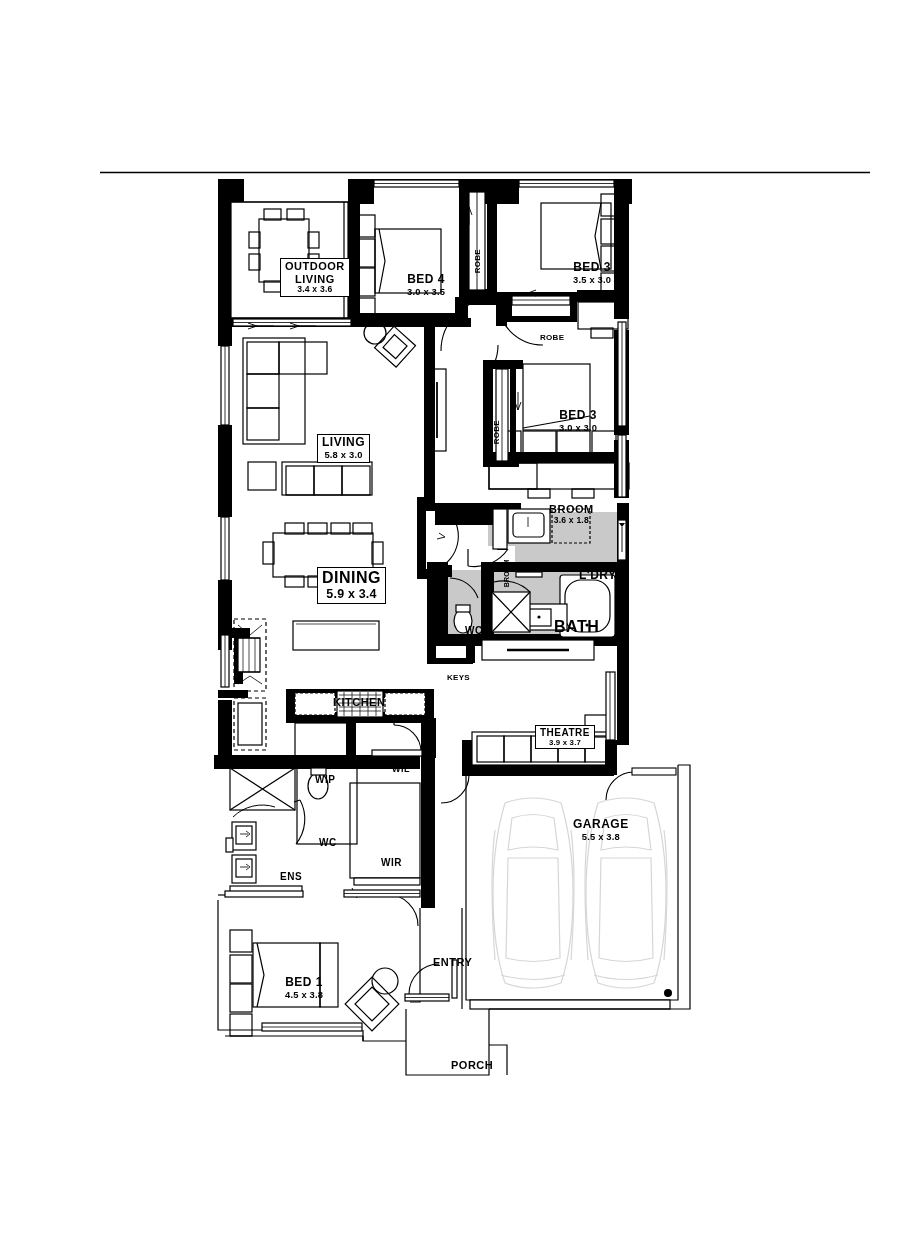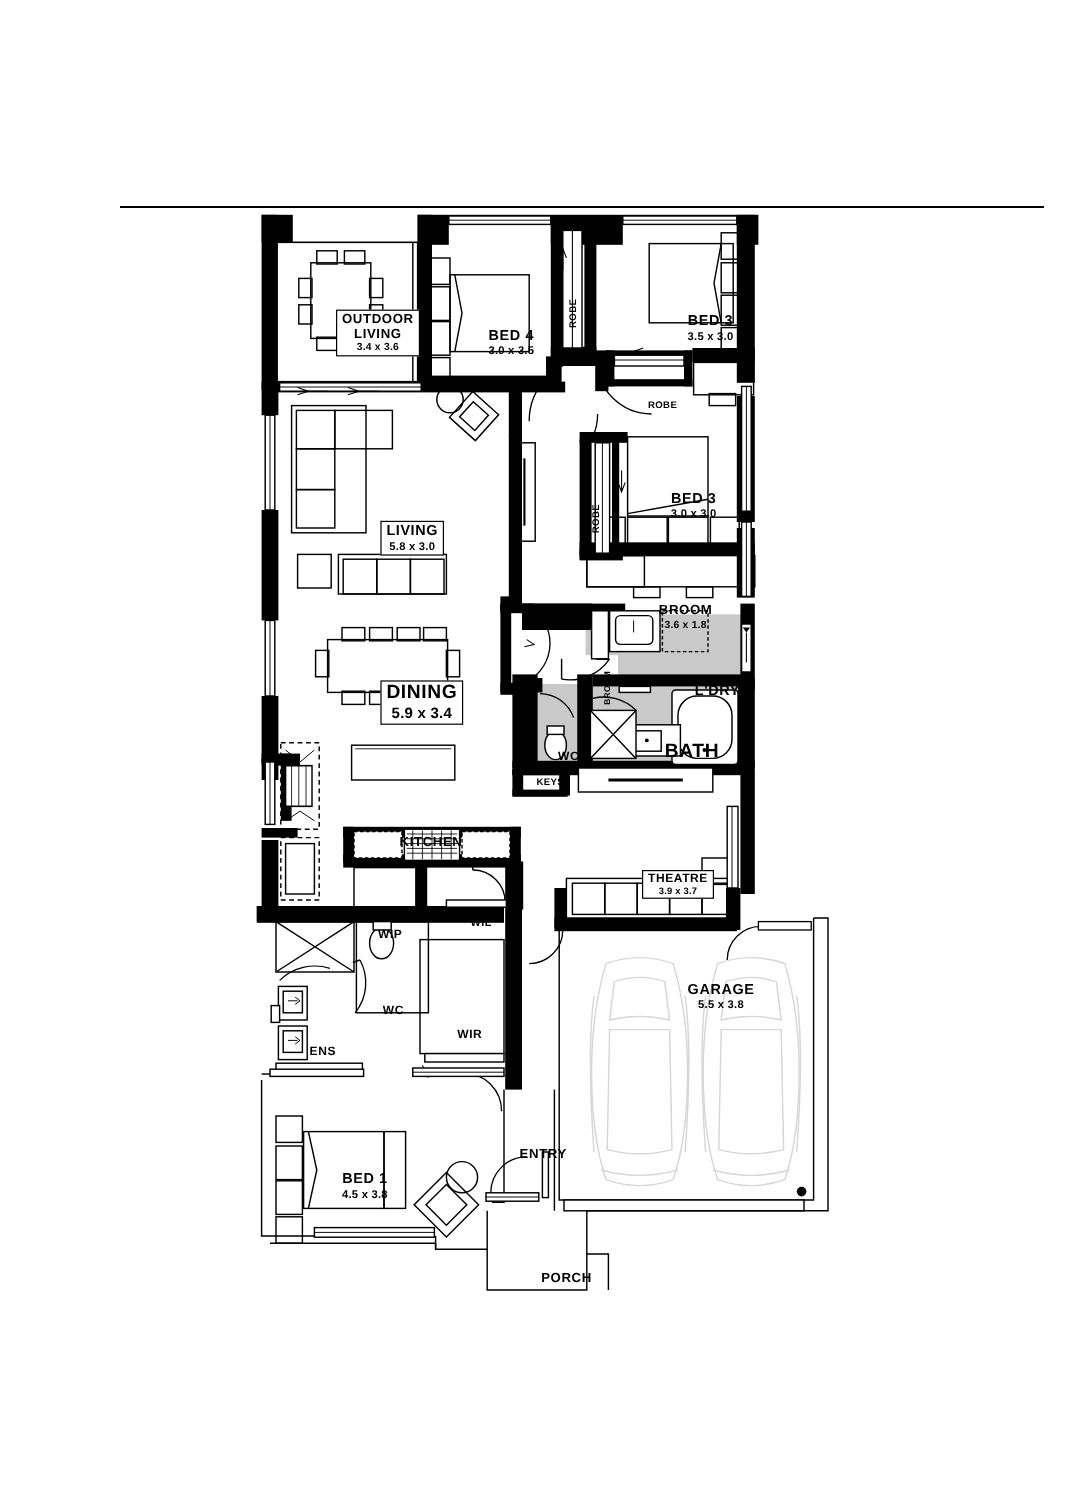--- a/index.html
+++ b/index.html
@@ -543,21 +543,21 @@
     </div>
     <div class="lbl" style="font-size: 10px; left: 315px; top: 750px;">
       <span class="nm">WIP</span>
     </div>
     <div class="lbl" style="font-size: 9px; left: 392px; top: 740px;">
       <span class="nm">WIL</span>
     </div>
     <div class="lbl" style="font-size: 10px; left: 319px; top: 813px;">
       <span class="nm">WC</span>
     </div>
-    <div class="lbl" style="font-size: 10px; left: 258px; top: 847px;">
+    <div class="lbl" style="font-size: 10px; left: 280px; top: 847px;">
       <span class="nm">ENS</span>
     </div>
     <div class="lbl" style="font-size: 10px; left: 381px; top: 833px;">
       <span class="nm">WIR</span>
     </div>
     <div class="lbl" style="font-size: 12px; left: 285px; top: 952px;">
       <span class="nm">BED 1</span>
       <span class="dm">4.5 x 3.8</span>
     </div>
     <div class="lbl" style="font-size: 11px; left: 433px; top: 932px;">
@@ -572,14 +572,14 @@
     </div>
     <div class="lbl" style="font-size: 12px; left: 573px; top: 794px;">
       <span class="nm">GARAGE</span>
       <span class="dm">5.5 x 3.8</span>
     </div>
     <div class="lbl tiny vert" style="font-size: 8px; left: 473px; top: 225px;"><span>ROBE</span></div>
     <div class="lbl tiny" style="font-size: 8px; left: 540px; top: 309px;"><span>ROBE</span></div>
     <div class="lbl tiny vert" style="font-size: 8px; left: 492px; top: 396px;"><span>ROBE</span></div>
     <div class="lbl tiny vert" style="font-size: 8px; left: 427px; top: 538px;"><span>LINEN</span></div>
     <div class="lbl tiny vert" style="font-size: 7px; left: 503px; top: 535px;"><span>BROOM</span></div>
-    <div class="lbl tiny" style="font-size: 8px; left: 447px; top: 623px; text-align: right;"><span>KEYS</span></div>
+    <div class="lbl tiny" style="font-size: 8px; left: 447px; top: 649px; text-align: right;"><span>KEYS</span></div>
   </div>
 
 </body></html>

